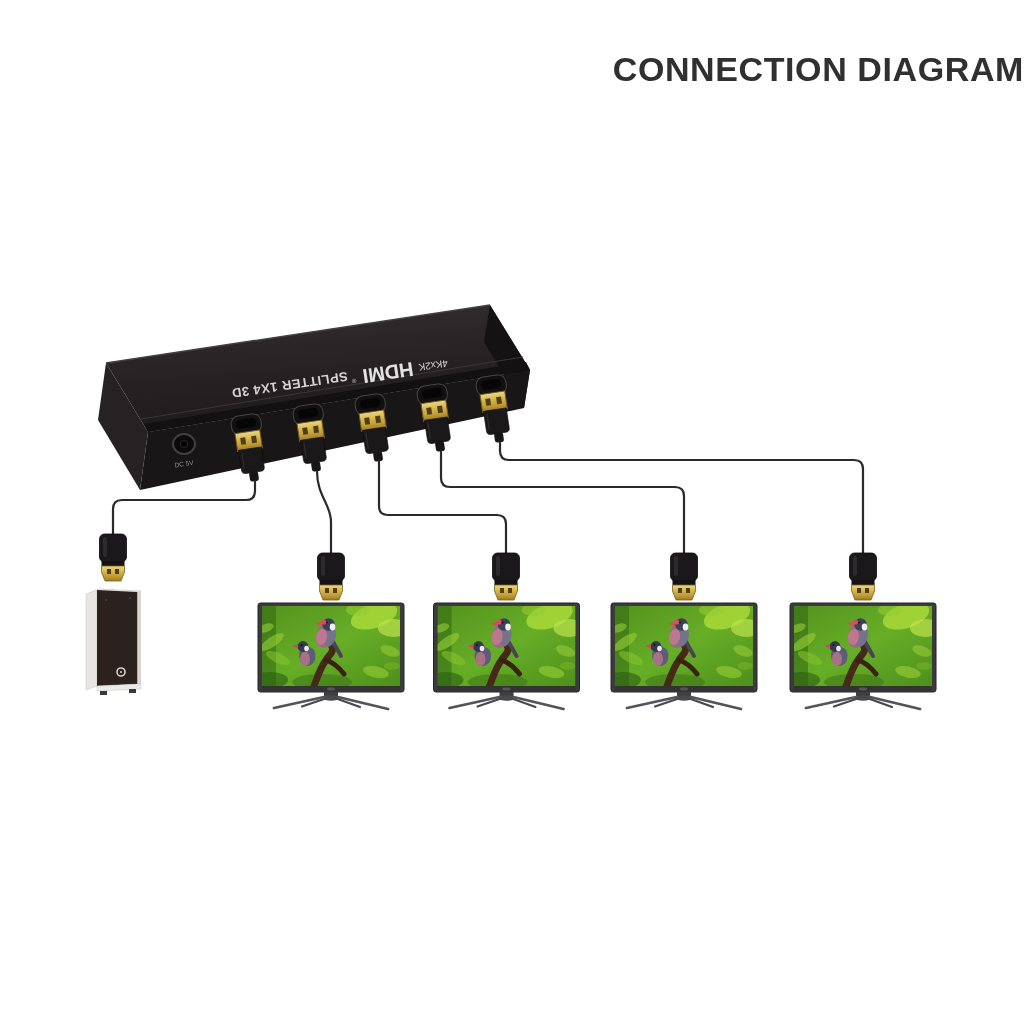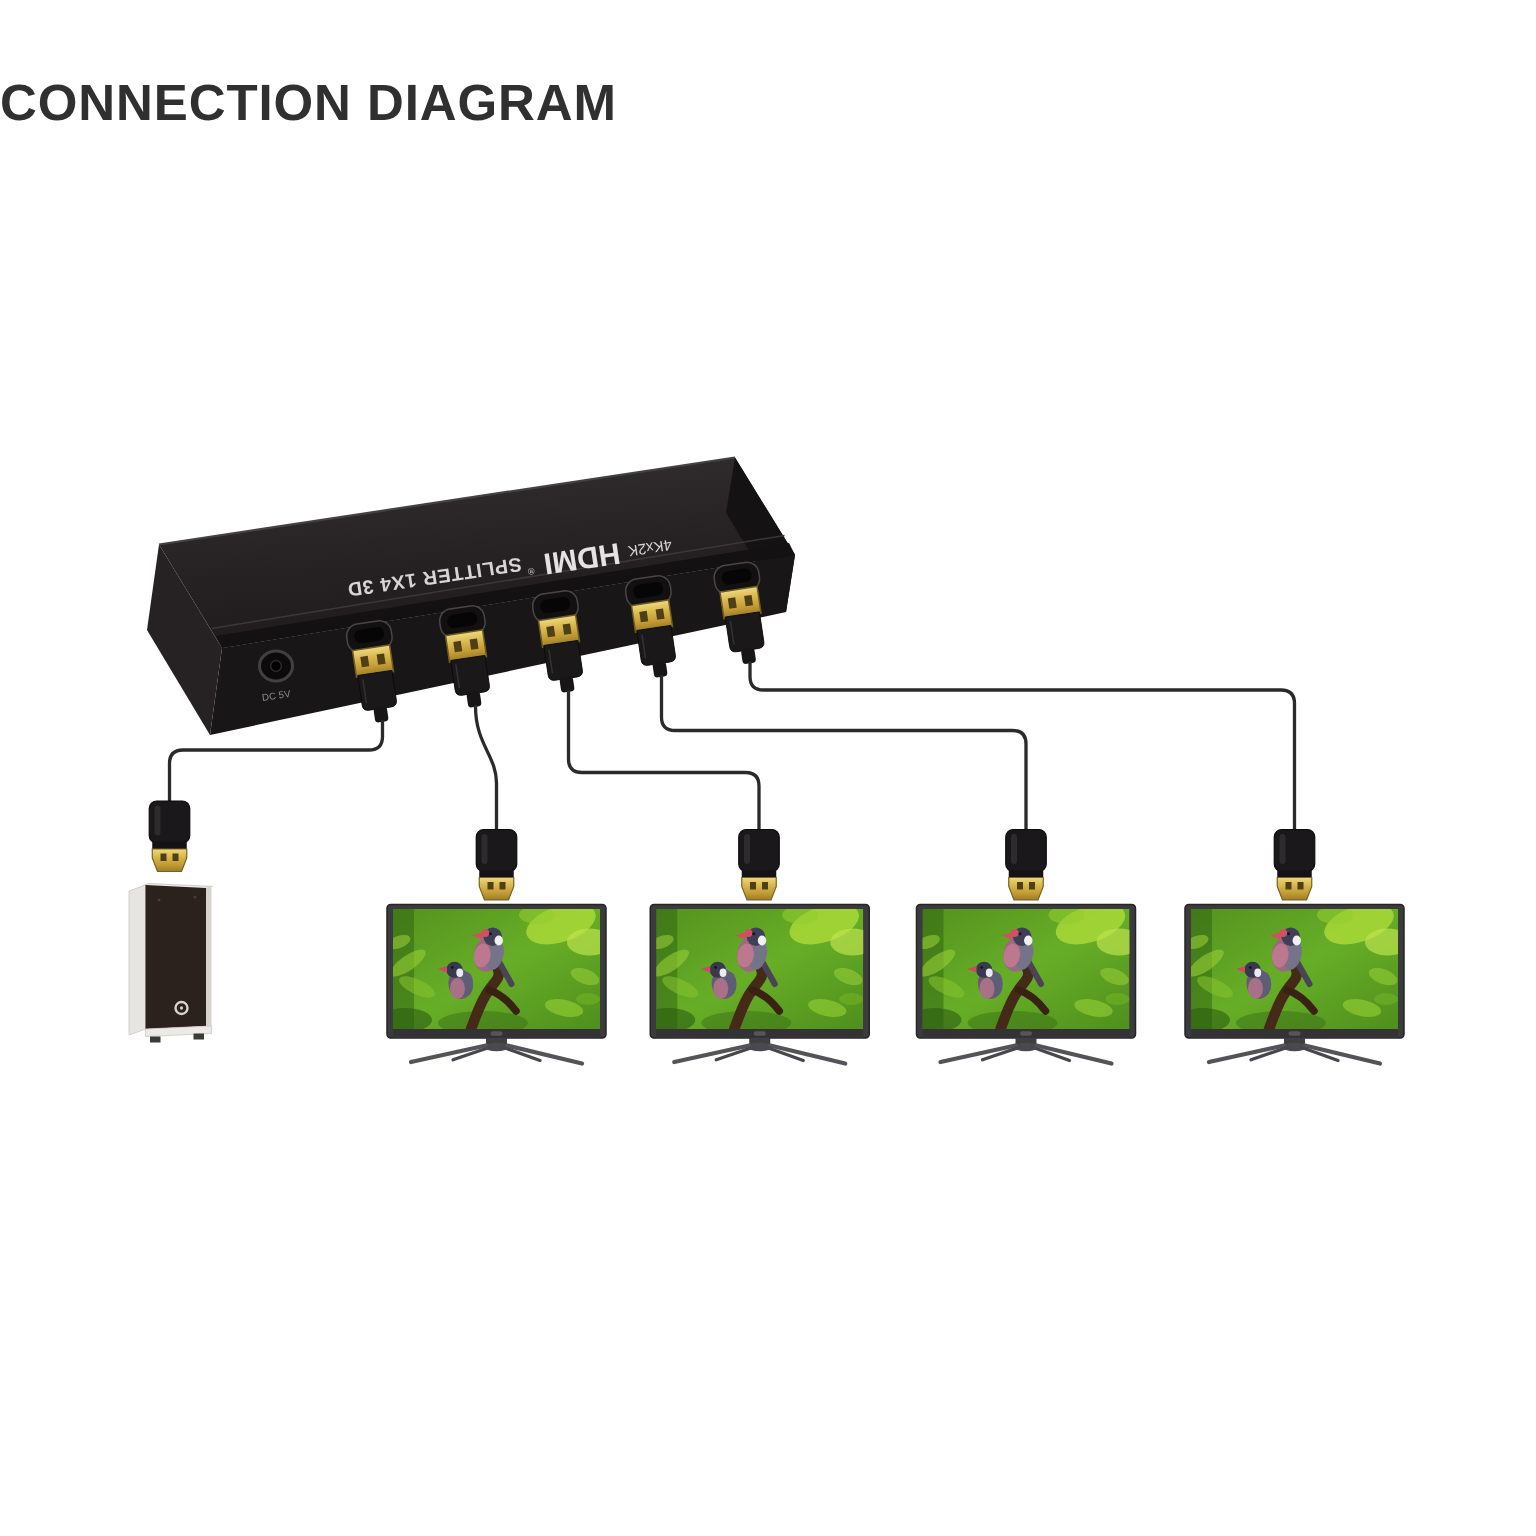--- a/index.html
+++ b/index.html
@@ -1,20 +1,20 @@
 <!DOCTYPE html>
 <html><head>
 <meta charset="utf-8">
 <style>
   html,body{margin:0;padding:0;background:#ffffff;}
   body{width:1024px;height:1024px;position:relative;overflow:hidden;
        font-family:"Liberation Sans",sans-serif;}
   h1.title{
     position:absolute;top:50px;left:0;width:100%;margin:0;
-    text-align:left;font-size:34px;font-weight:bold;color:#303030;
+    text-align:right;font-size:34px;font-weight:bold;color:#303030;
     letter-spacing:0.6px;font-family:"Liberation Sans",sans-serif;
   }
   svg.diagram{position:absolute;left:0;top:0;}
   .cable{fill:none;stroke:#2b2a2a;stroke-width:2.2;stroke-linecap:round;}
 </style>
 </head>
 <body>
 
 <h1 class="title">CONNECTION DIAGRAM</h1>
 

